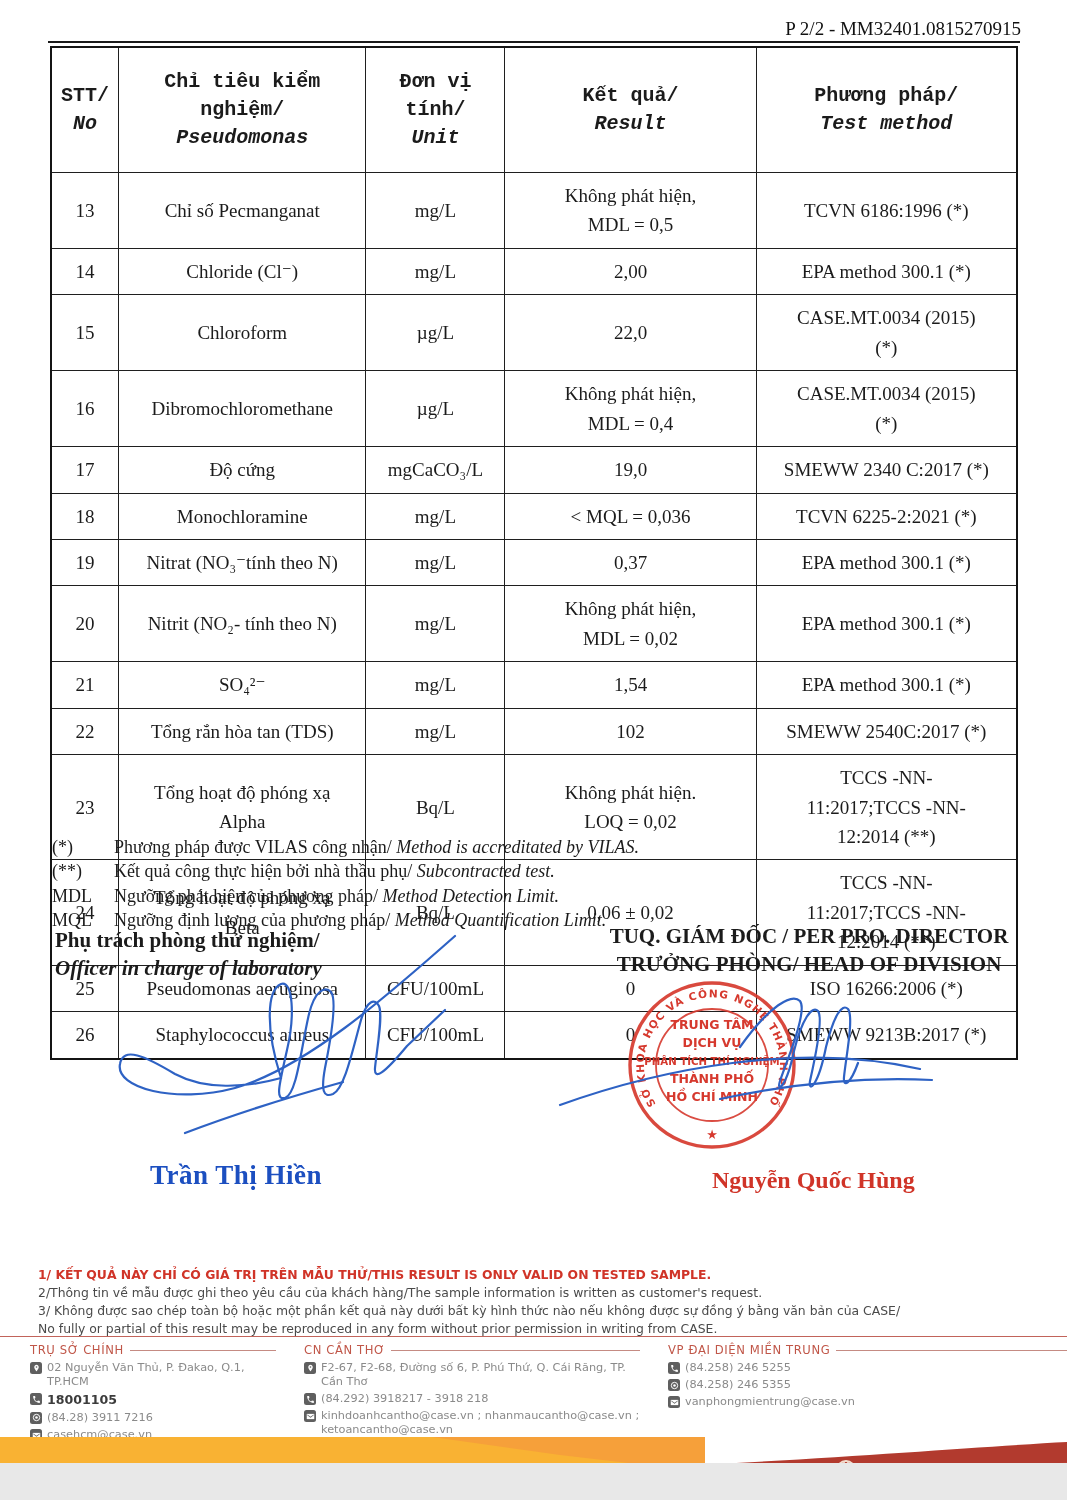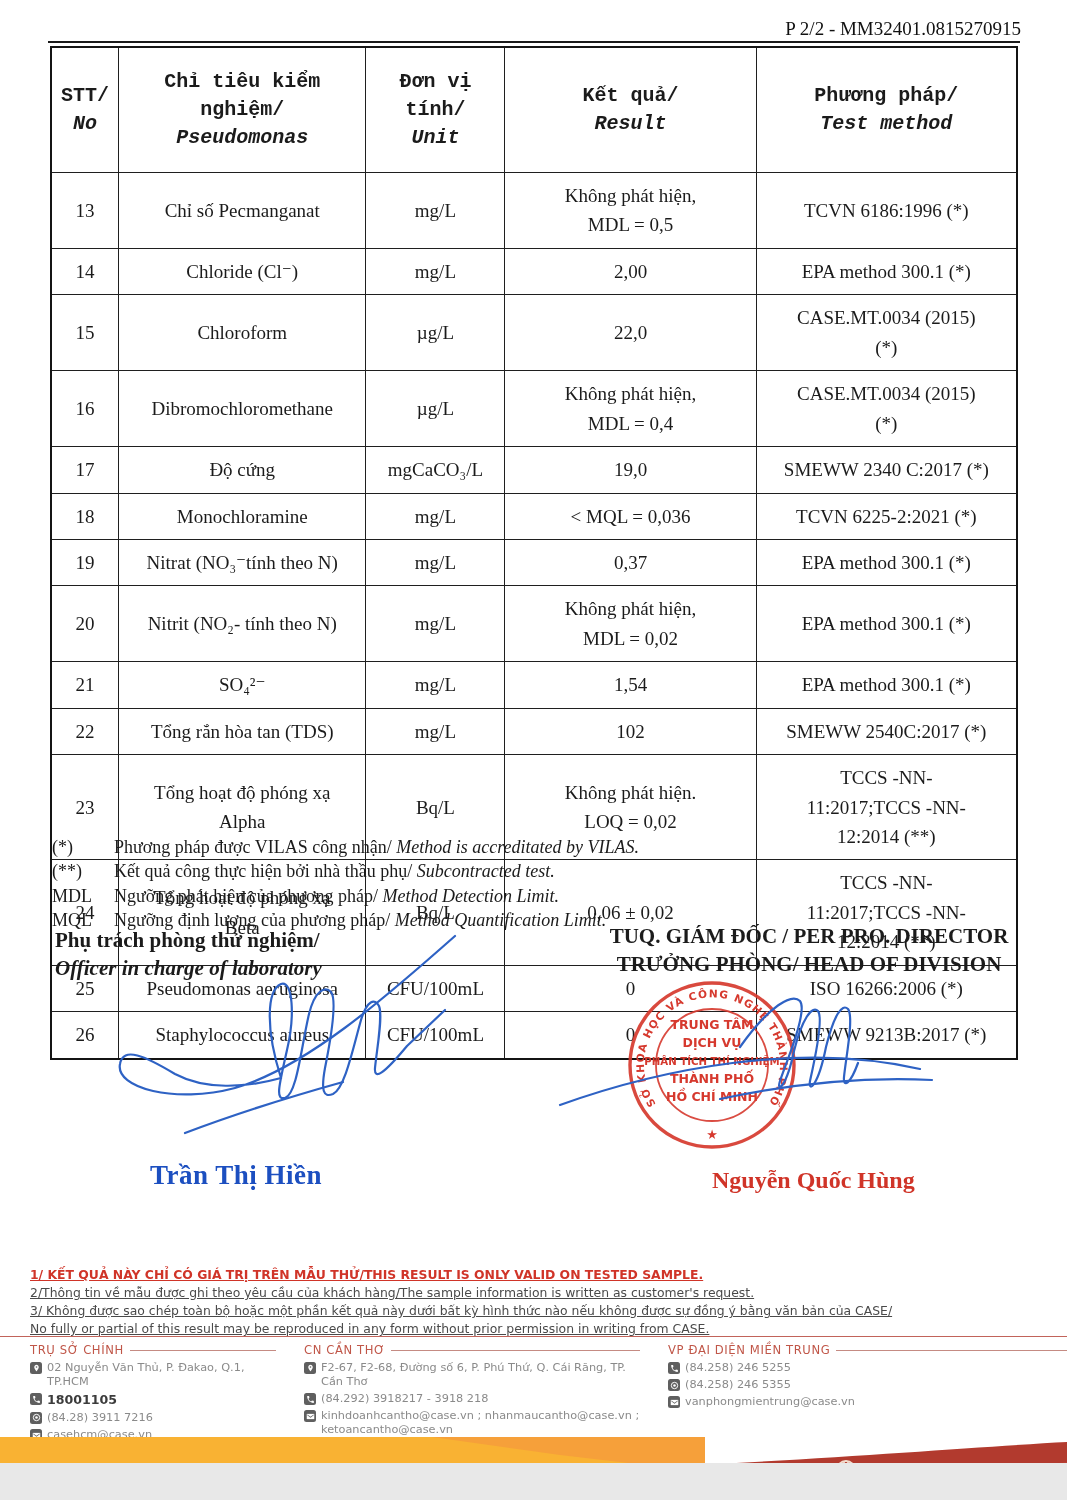--- a/index.html
+++ b/index.html
@@ -38,21 +38,21 @@
   .sig-stroke{fill:none;stroke:#2e62c4;stroke-width:2.2;stroke-linecap:round;stroke-linejoin:round;}
   .sig-svg{position:absolute;}
 
   
   .name-left{position:absolute;left:150px;top:1160px;font-size:27px;font-weight:bold;letter-spacing:0.5px;}
   .name-right{position:absolute;left:712px;top:1167px;font-size:24px;font-weight:bold;}
 
   
   .notes{position:absolute;left:30px;top:1266px;width:1012px;
          font-family:"DejaVu Sans","Liberation Sans",sans-serif;font-size:12.4px;line-height:1.38;}
-  .note-line{margin:0 0 1px 0;text-decoration:underline;}
+  .note-line{margin:0 0 1px 8px;}
   .note-line.first{font-weight:600;}
 
   
   .contact-divider{position:absolute;left:0;top:1336px;width:1067px;border-top:1.5px solid #c2635a;}
   .contacts{position:absolute;left:30px;top:1343px;width:1022px;display:grid;
             grid-template-columns:246px 336px 416px;column-gap:28px;
             font-family:"DejaVu Sans","Liberation Sans",sans-serif;font-size:11.3px;color:#8a8a8a;}
   .contact-title-row{display:flex;align-items:center;gap:6px;margin-bottom:4px;}
   .contact-title{color:#c05648;font-size:11.6px;letter-spacing:0.6px;white-space:nowrap;}
   .contact-rule{flex:1;border-top:1px solid #c58b83;height:0;}

